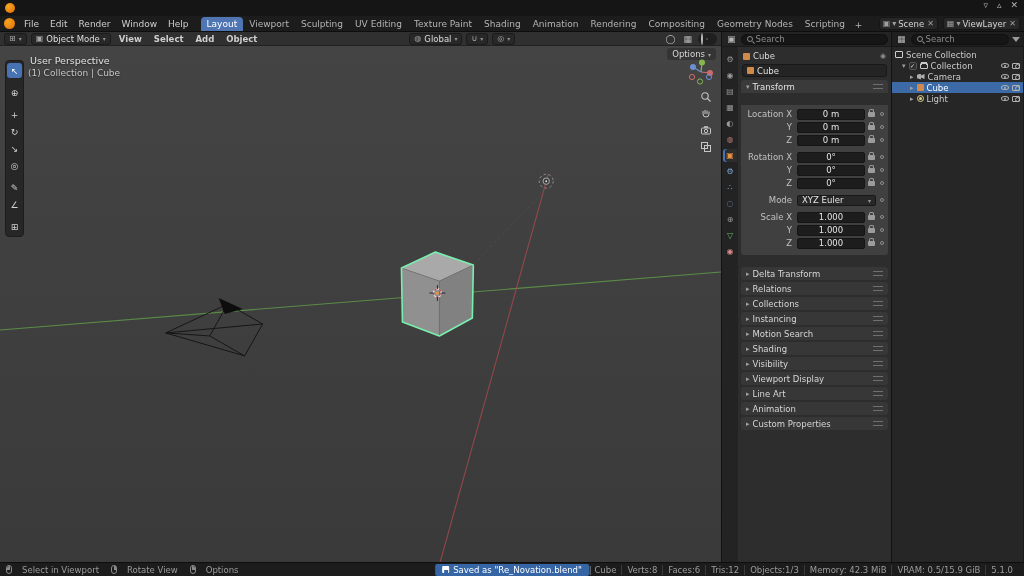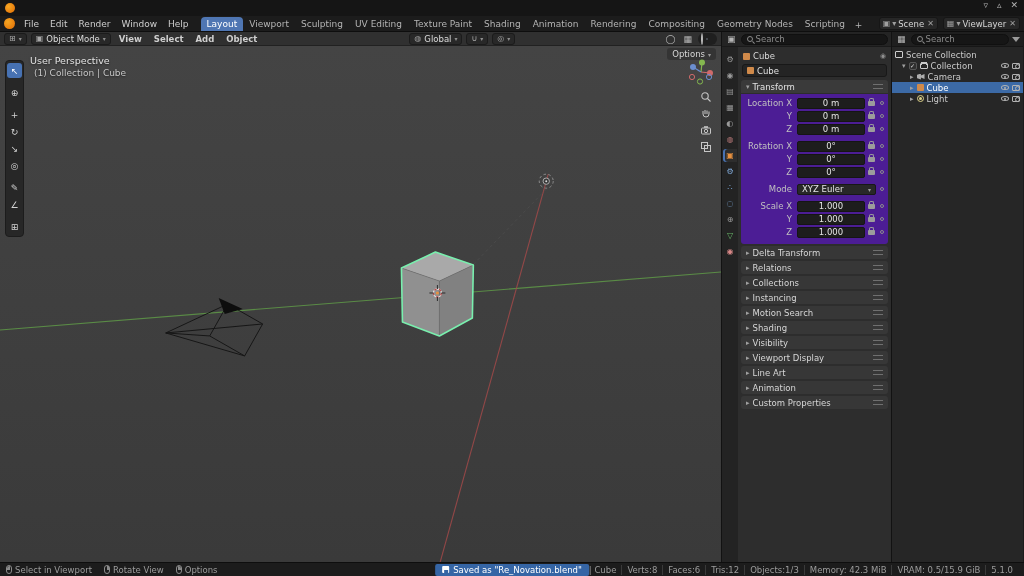--- a/index.html
+++ b/index.html
@@ -44,21 +44,21 @@
   .sph.wire { border:1px solid #bdbdbd; }
   .sph.solid { background:radial-gradient(circle at 35% 30%, #e8e8e8, #8f8f8f); }
   .sph.mat { background:radial-gradient(circle at 35% 30%, #d8c7a8, #7f6f58); }
   .sph.rend { background:radial-gradient(circle at 35% 30%, #fff, #5a5a5a); }
   .sph-seg.active { background:#50555c; border-radius:50%; padding:1px; }
 
   .vp-canvas { flex:1; position:relative; background:linear-gradient(#444444,#3a3a3a); overflow:hidden; }
   .scene { position:absolute; inset:0; width:100%; height:100%; }
 
   .vp-overlay-text { position:absolute; left:30px; top:9px; color:#e3e3e3; font-size:9.5px; text-shadow:0 1px 2px rgba(0,0,0,.5); pointer-events:none; }
-  .vp-overlay-sub { position:absolute; left:34px; top:22px; color:#c6c6c6; font-size:9px; text-shadow:0 1px 2px rgba(0,0,0,.5); pointer-events:none; }
+  .vp-overlay-sub { position:absolute; left:28px; top:22px; color:#c6c6c6; font-size:9px; text-shadow:0 1px 2px rgba(0,0,0,.5); pointer-events:none; }
   .options-chip { position:absolute; top:2px; right:5px; display:flex; align-items:center; gap:3px; color:#d6d6d6; font-size:8.5px; background:rgba(40,40,40,.55); border-radius:3px; padding:1px 5px; }
 
   
   .vtoolbar { position:absolute; left:5px; top:14px; width:19px; background:rgba(37,37,37,.92); border:1px solid #1c1c1c; border-radius:4px; padding:2px 0; display:flex; flex-direction:column; align-items:center; gap:2px; }
   .tool-btn { width:15px; height:15px; border-radius:3px; display:flex; align-items:center; justify-content:center; color:#d2d2d2; font-size:9px; }
   .tool-btn.active { background:#4772b3; color:#fff; }
   .tool-btn.grp { margin-top:5px; }
 
   
   .nav-gizmo { position:absolute; top:13px; right:7px; width:26px; height:26px; }
@@ -73,21 +73,21 @@
   .props-lower { flex:1; display:flex; min-height:0; }
   .props-tabs { width:16px; flex:0 0 16px; background:#232323; padding-top:6px; display:flex; flex-direction:column; align-items:center; gap:3px; }
   .ptab { width:14px; height:13px; display:flex; align-items:center; justify-content:center; font-size:8px; border-radius:3px 0 0 3px; }
   .ptab.active { background:#2d2d2d; box-shadow:inset 2px 0 0 #4772b3; }
   .props-content { flex:1; padding:2px 2px; overflow:hidden; }
   .breadcrumb { height:14px; display:flex; align-items:center; gap:3px; padding:0 3px; color:#d8d8d8; }
   .i-cube-sm { width:7px; height:7px; background:#d08a4a; border-radius:1px; flex:0 0 7px; }
   .bc-pin { margin-left:auto; color:#8f8f8f; font-size:7px; }
   .name-field { height:13px; margin:1px 2px 3px; background:#242424; border:1px solid #181818; border-radius:3px; display:flex; align-items:center; gap:3px; padding:0 4px; color:#e0e0e0; }
   .panel-hdr { height:13px; margin:0 1px; background:#3a3a3a; border-radius:3px 3px 0 0; display:flex; align-items:center; gap:3px; padding:0 5px; color:#e2e2e2; }
-  .panel-body { margin:1px 1px; background:#4c1d95; border-radius:0 0 3px 3px; padding:3px 4px 5px; }
+  .panel-body { margin:12px 1px; background:#404040; border-radius:0 0 3px 3px; padding:3px 4px 5px; }
   .trow { display:flex; align-items:center; height:12px; margin-bottom:1px; gap:2px; }
   .trow .lbl { flex:0 0 50px; text-align:right; padding-right:3px; color:#c0c0c0; }
   .nfield { flex:1; height:11px; background:#1d1d1d; border:1px solid #151515; border-radius:2px; display:flex; align-items:center; justify-content:center; color:#e4e4e4; }
   .dfield { flex:1; height:11px; background:#282828; border:1px solid #181818; border-radius:2px; display:flex; align-items:center; padding:0 4px; color:#e4e4e4; }
   .dfield .cv { margin-left:auto; color:#9a9a9a; font-size:6px; }
   .i-lock { width:7px; height:5px; background:#9c9c9c; border-radius:1px; position:relative; margin:0 1px; flex:0 0 7px; }
   .i-lock::before { content:''; position:absolute; top:-3px; left:1px; width:3px; height:3px; border:1px solid #9c9c9c; border-bottom:none; border-radius:2px 2px 0 0; }
   .i-dec { width:4px; height:4px; border:1px solid #8d8d8d; border-radius:50%; flex:0 0 4px; margin-left:2px; }
   .tgap { height:4px; }
   .cpanel { height:13px; margin:2px 1px 0; background:#373737; border-radius:3px; display:flex; align-items:center; gap:3px; padding:0 5px; color:#d6d6d6; }
@@ -110,21 +110,21 @@
   .oi-col { width:8px; height:6px; border:1px solid #c9c9c9; border-radius:1px; position:relative; flex:0 0 8px; }
   .oi-col::before { content:''; position:absolute; top:-2px; left:0; width:4px; height:2px; border:1px solid #c9c9c9; border-bottom:none; }
   .oi-camera { width:8px; height:6px; background:#adadad; clip-path:polygon(0 25%,55% 0,55% 35%,100% 10%,100% 90%,55% 65%,55% 100%,0 75%); flex:0 0 8px; }
   .oi-mesh { width:7px; height:7px; background:#d08a4a; border-radius:1px; flex:0 0 7px; }
   .oi-light { width:7px; height:7px; border:1px solid #ded28a; border-radius:50%; position:relative; flex:0 0 7px; }
   .oi-light::after { content:''; position:absolute; width:3px; height:3px; background:#ded28a; border-radius:50%; left:1px; top:1px; }
   .i-funnel { width:0; height:0; border-left:4px solid transparent; border-right:4px solid transparent; border-top:5px solid #9a9a9a; }
 
   
   .statusbar { height:14px; flex:0 0 14px; background:#1c1c1c; border-top:1px solid #0e0e0e; display:flex; align-items:center; padding:0 6px; font-size:8.5px; color:#9c9c9c; position:relative; }
-  .hint { display:flex; align-items:center; gap:3px; margin-right:12px; }
+  .hint { display:flex; align-items:center; gap:10px; margin-right:12px; }
   .i-mouse { width:6px; height:9px; border:1px solid #8b8b8b; border-radius:3px; position:relative; flex:0 0 6px; }
   .i-mouse.ml::before { content:''; position:absolute; left:0; top:0; width:3px; height:4px; background:#8b8b8b; border-radius:3px 0 0 0; }
   .i-mouse.mm::before { content:''; position:absolute; left:2px; top:0; width:2px; height:4px; background:#8b8b8b; }
   .i-mouse.mr::before { content:''; position:absolute; right:0; top:0; width:3px; height:4px; background:#8b8b8b; border-radius:0 3px 0 0; }
   .notif { position:absolute; left:50%; transform:translateX(-50%); background:#3565a5; color:#fff; border-radius:2px; height:12px; display:flex; align-items:center; gap:4px; padding:0 7px; white-space:nowrap; }
   .i-floppy { width:7px; height:7px; background:#fff; border-radius:1px; position:relative; flex:0 0 7px; }
   .i-floppy::after { content:''; position:absolute; left:1.5px; bottom:0.5px; width:4px; height:3px; background:#3565a5; }
   .stats { margin-left:auto; display:flex; align-items:center; }
   .stat { padding:0 5px; white-space:nowrap; }
   .stat + .stat { border-left:1px solid #3a3a3a; }

